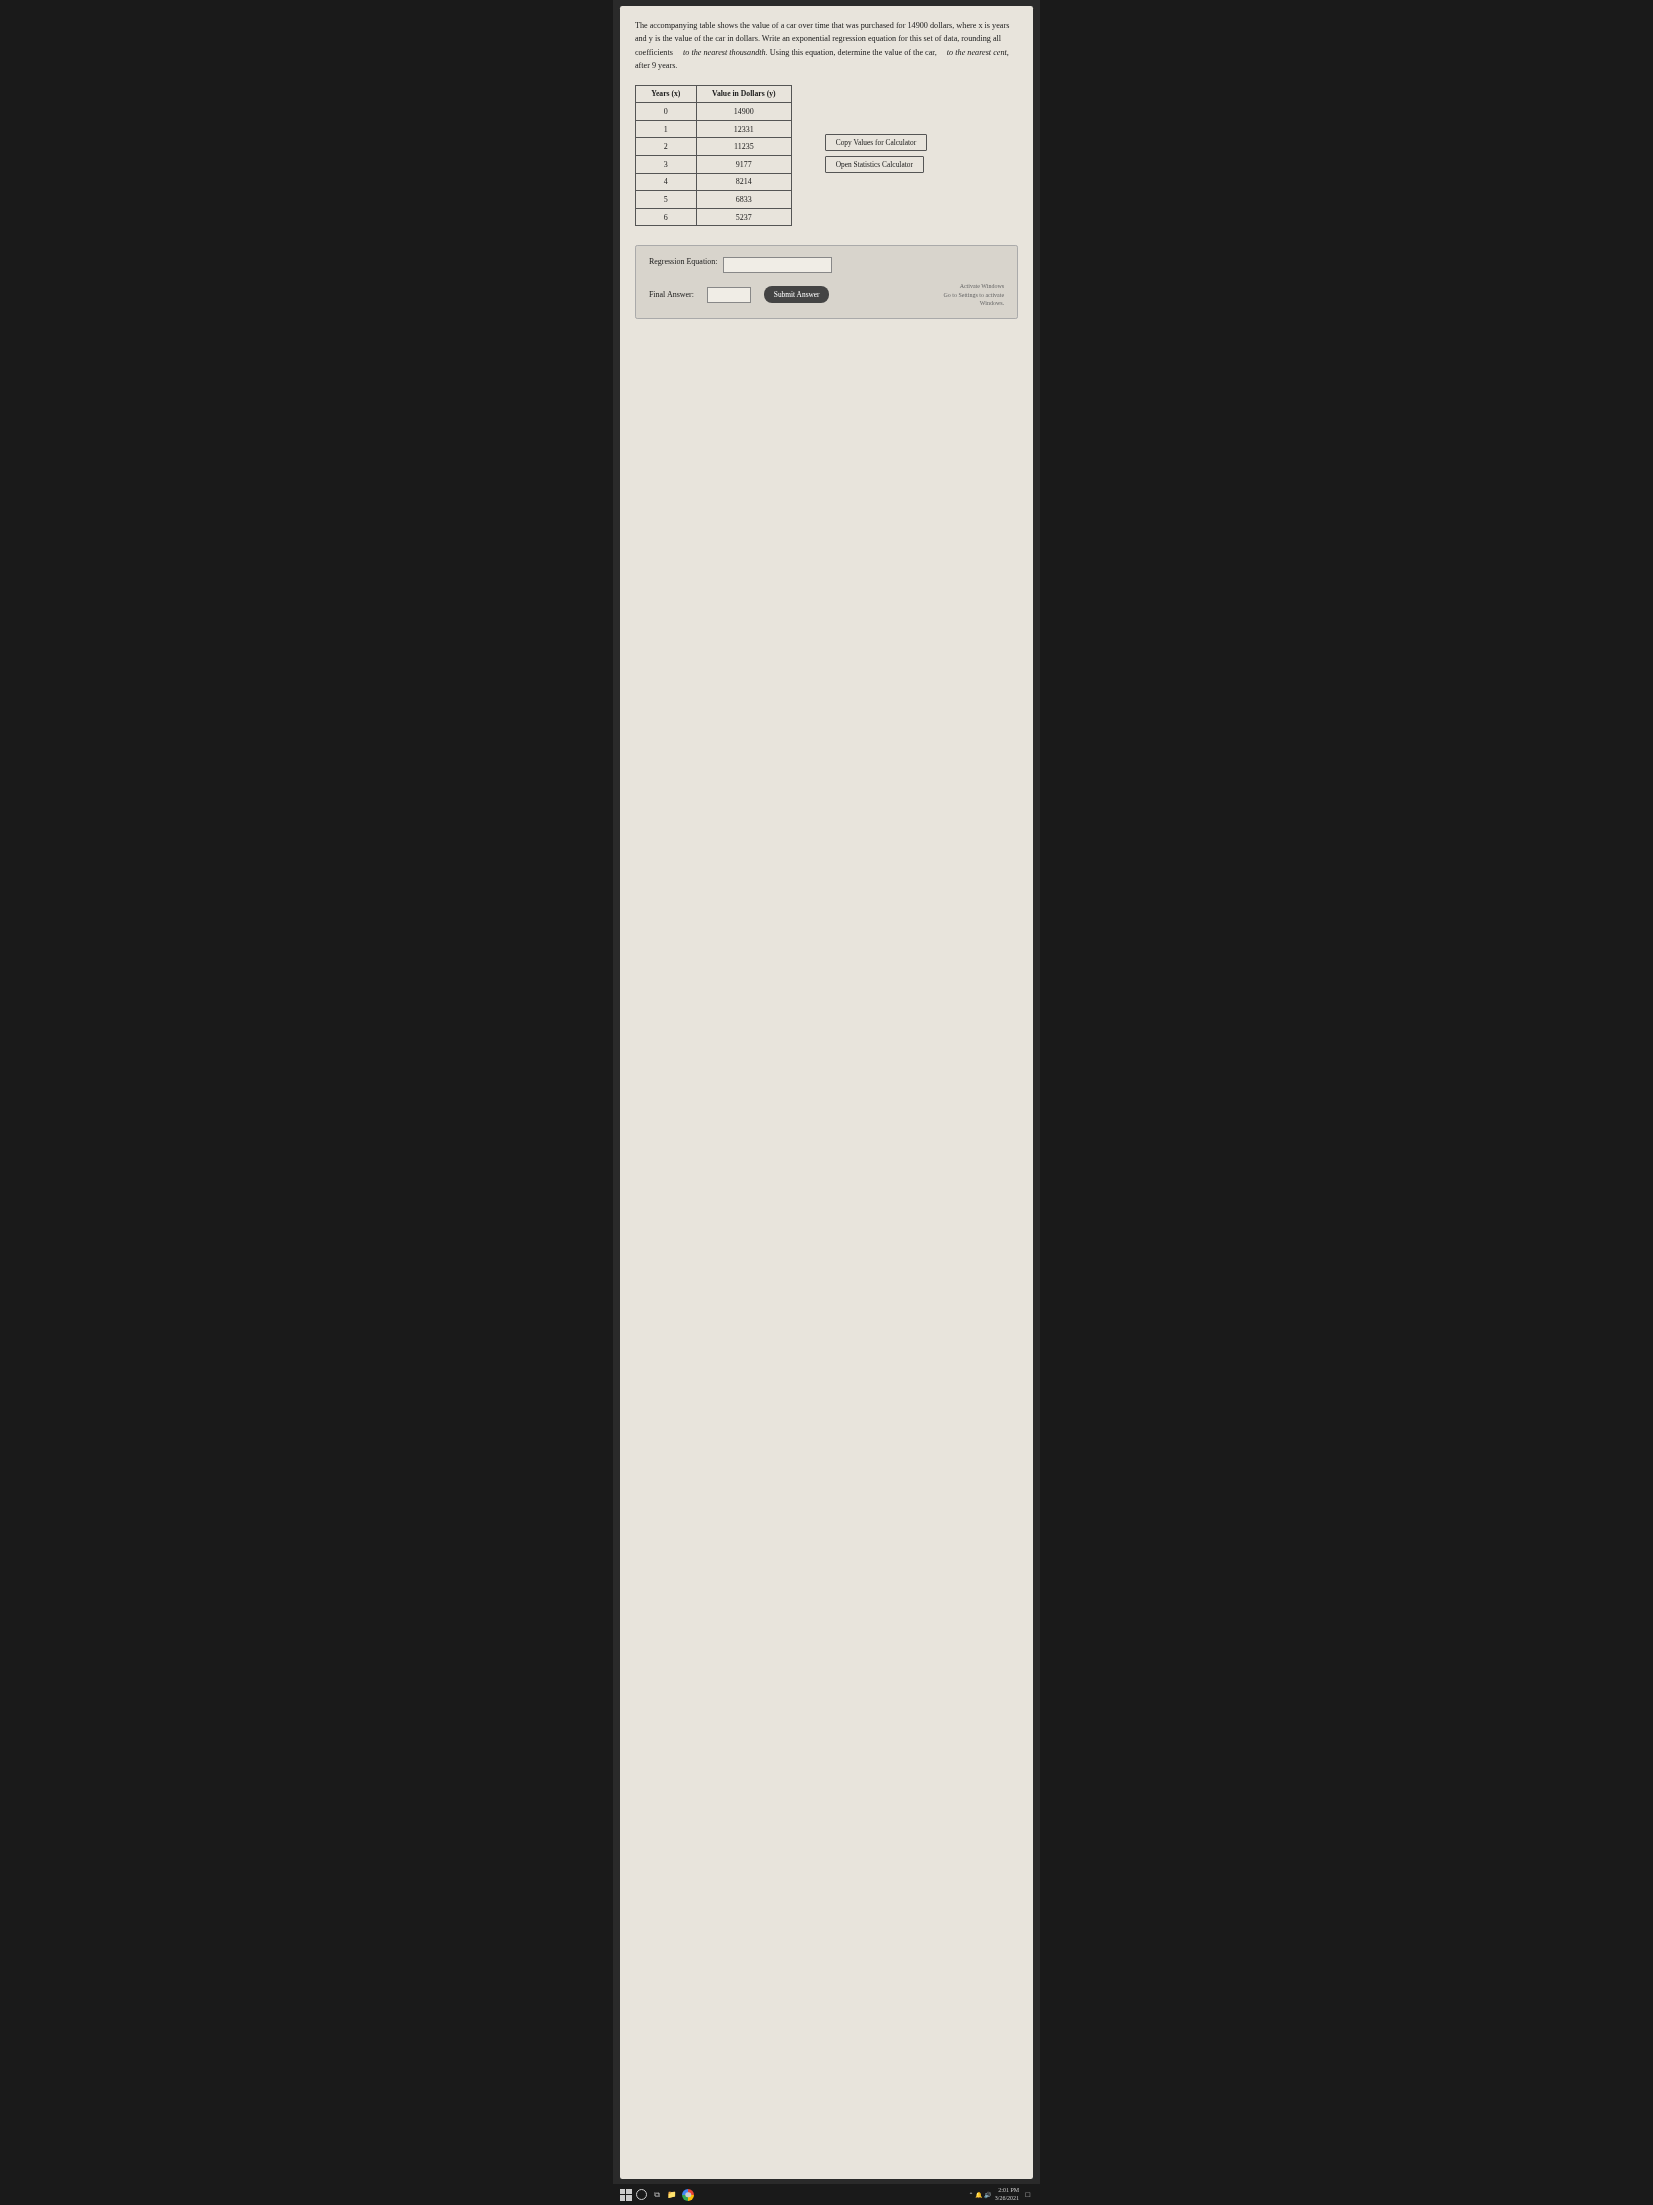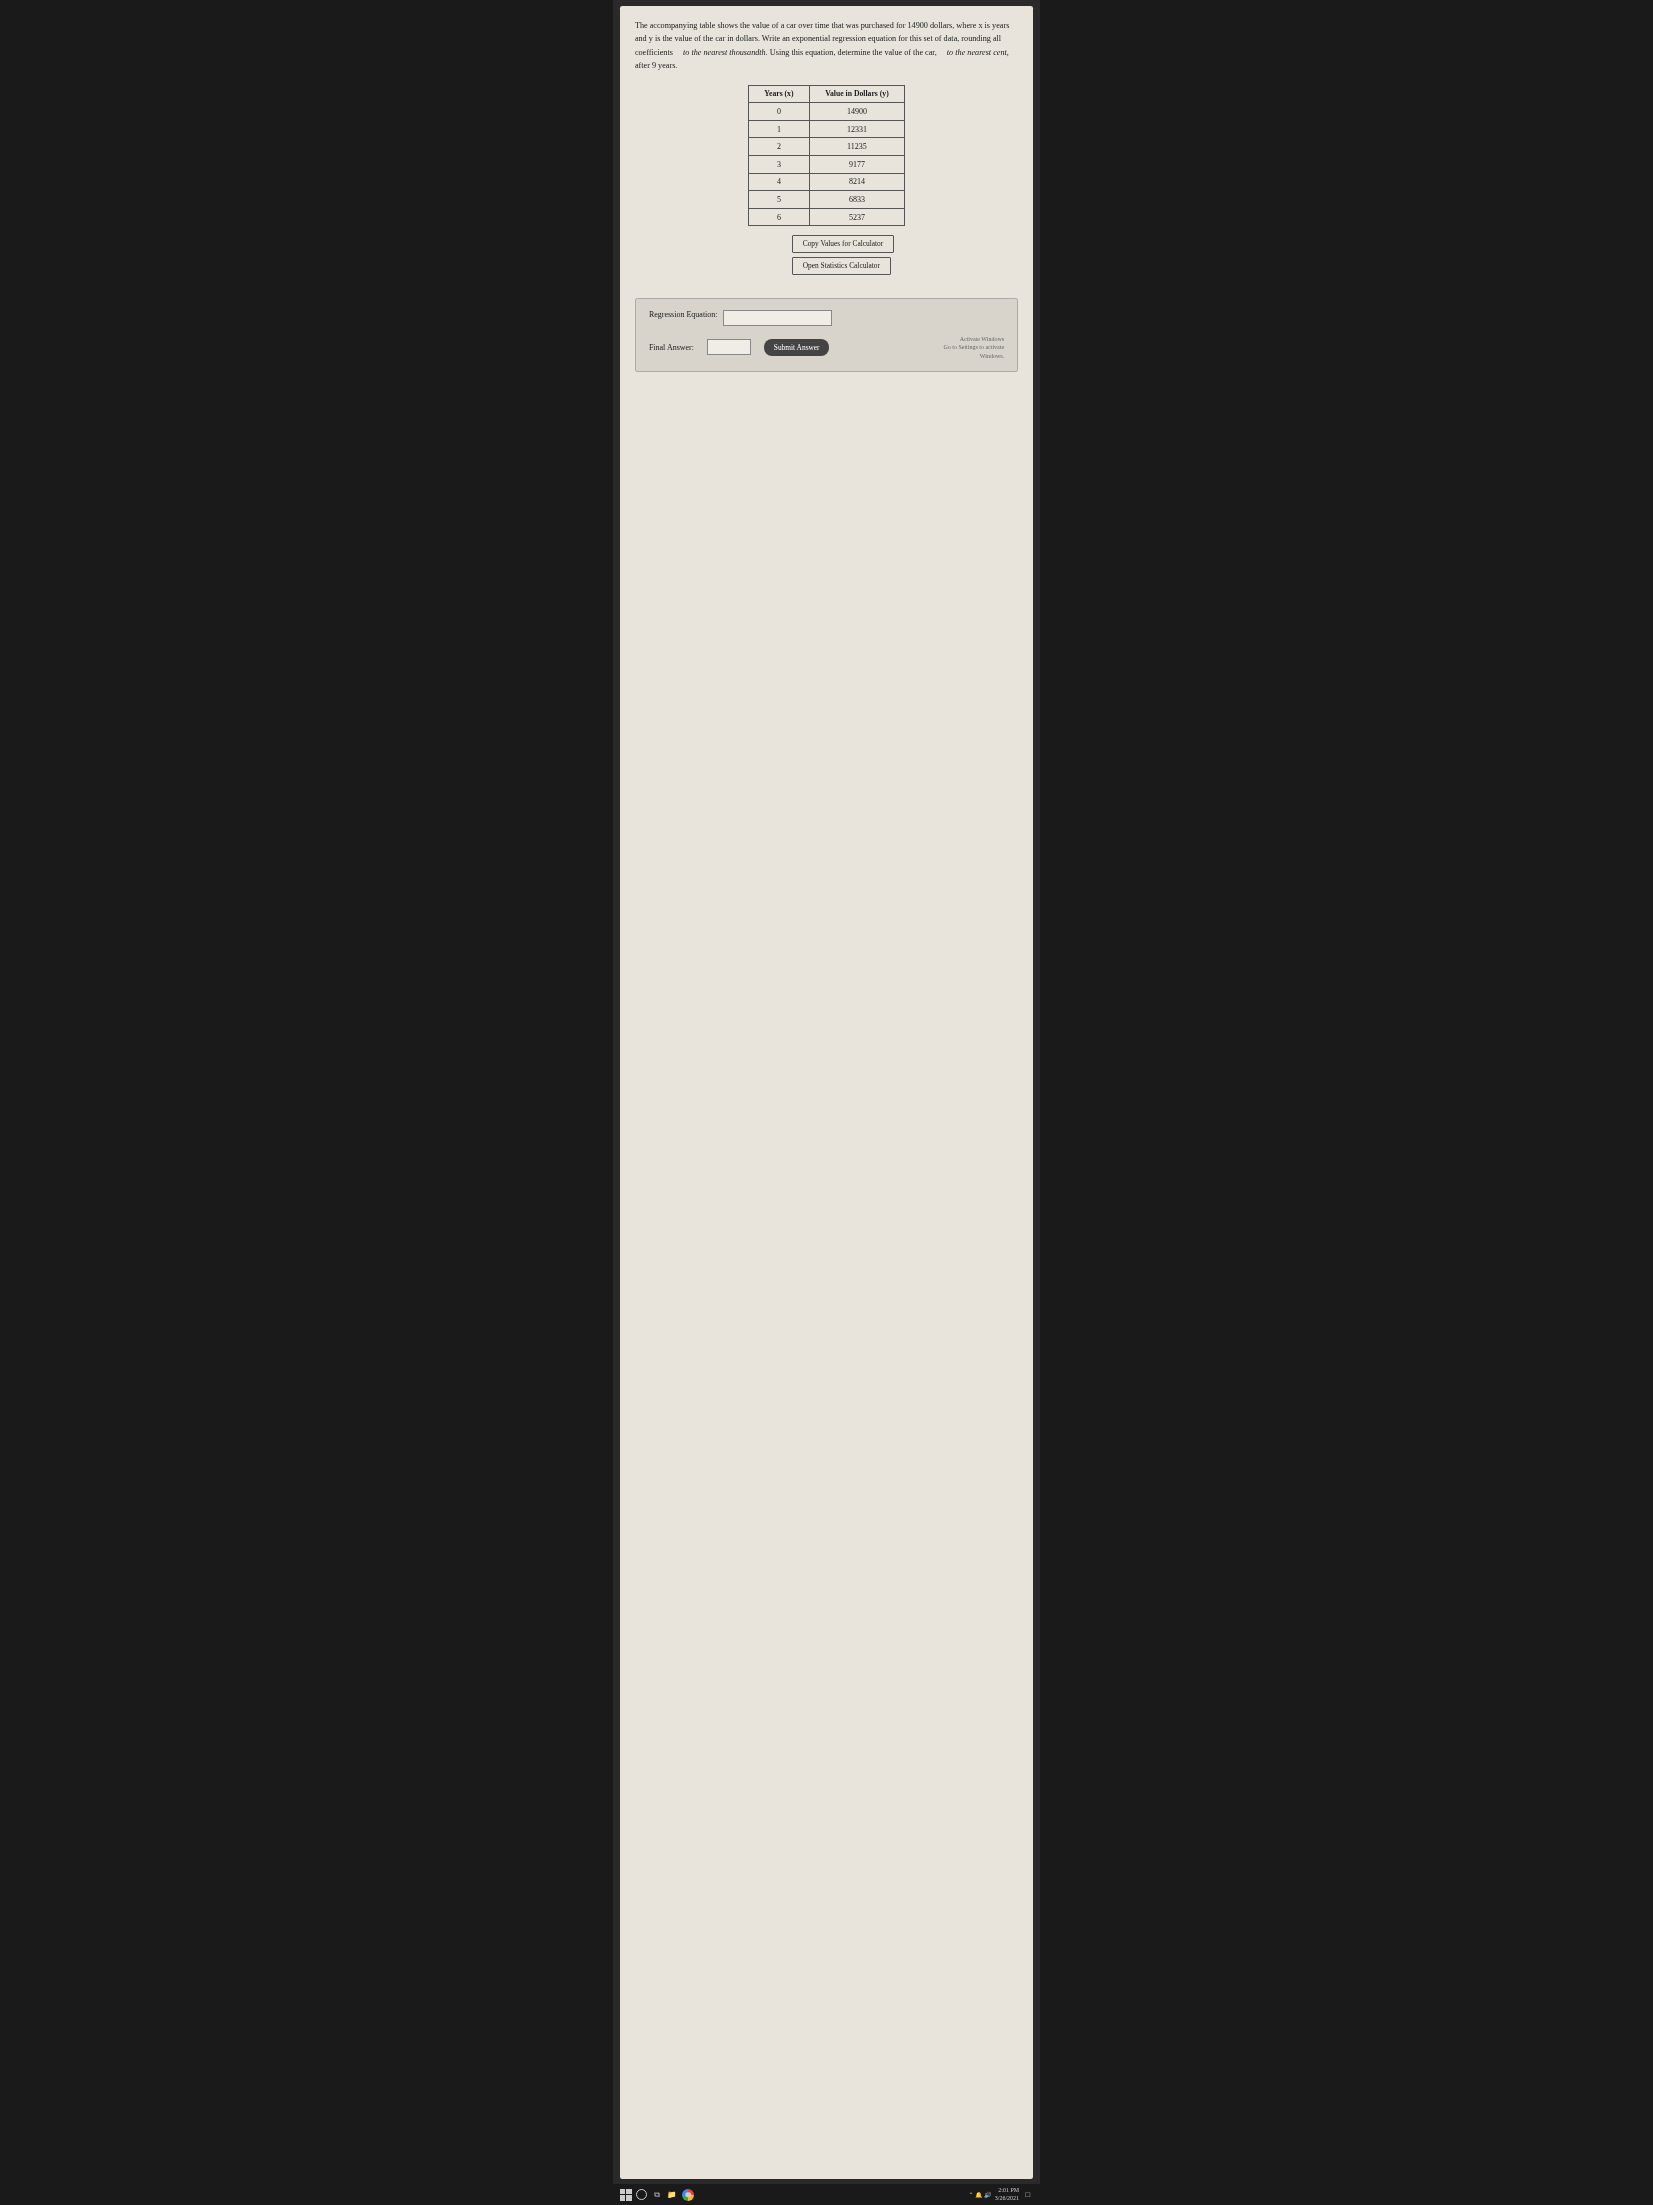--- a/index.html
+++ b/index.html
@@ -39,21 +39,20 @@
       margin-bottom: 12px;
     }
 
     .problem-text em {
       font-style: italic;
       padding-left: 8px;
     }
 
     .table-section {
       display: flex;
-      flex-direction: column;
       align-items: center;
       margin-bottom: 9.8px;
     }
 
     .data-table {
       border-collapse: collapse;
       margin-bottom: 8.8px;
     }
 
     .data-table th, .data-table td {

